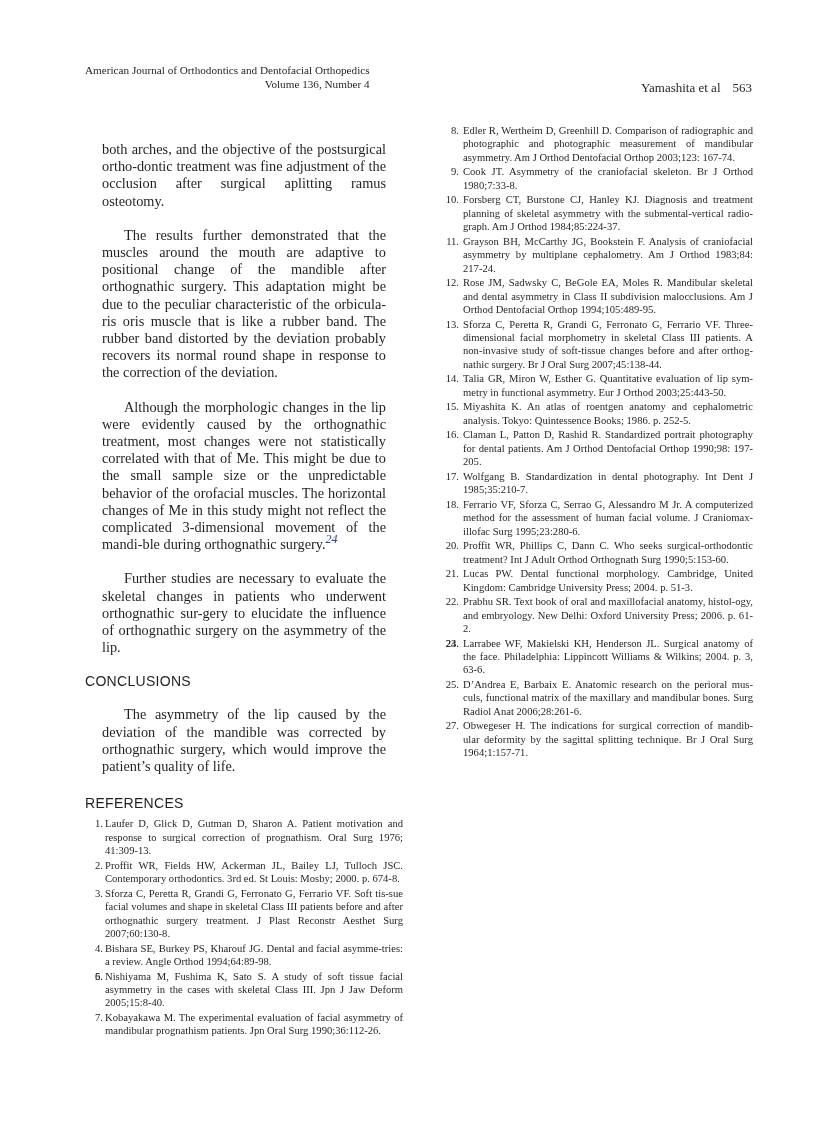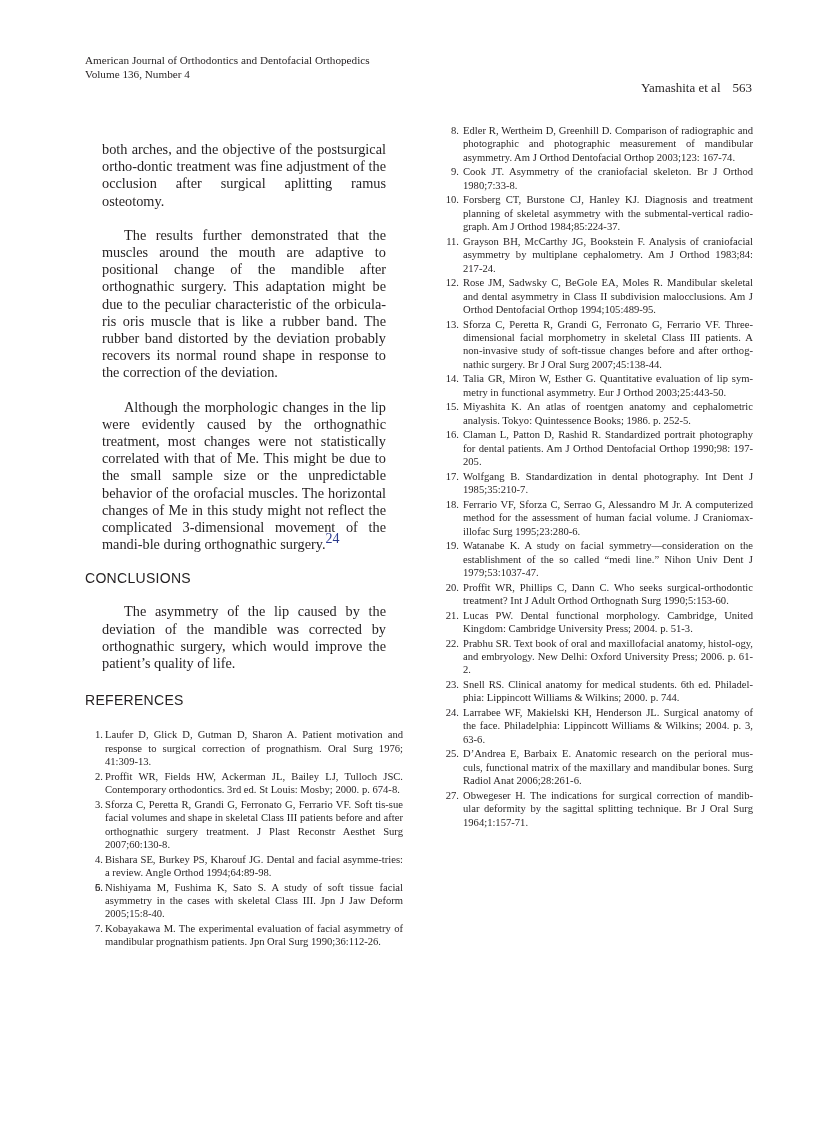--- a/index.html
+++ b/index.html
@@ -1,25 +1,25 @@
 <!DOCTYPE html>
 <html><head>
 <meta charset="utf-8">
 <style>
   html, body { margin: 0; padding: 0; background: #ffffff; }
   body { width: 838px; height: 1122px; position: relative; overflow: hidden; color: #231f20; }
-  .header-left { position: absolute; left: 85px; top: 53px; font-family: "Liberation Serif", serif; font-size: 11.2px; line-height: 14px; }
+  .header-left { position: absolute; left: 85px; top: 63px; font-family: "Liberation Serif", serif; font-size: 11.2px; line-height: 14px; text-align: right; }
   .header-right { position: absolute; right: 86px; top: 80px; font-family: "Liberation Serif", serif; font-size: 13px; }
   .header-right .pg { margin-left: 12px; }
   .col { position: absolute; top: 124px; width: 318px; }
   .col-left { left: 85px; }
   .col-right { left: 439px; width: 314px; }
   .body-p { font-family: "Liberation Serif", serif; font-size: 14.3px; line-height: 17.2px; text-align: justify; margin: 17px; hyphens: manual; }
   .body-p.indent { text-indent: 22px; }
-  .sup { font-size: 14px; vertical-align: super; line-height: 0; color: #2b3a8c; }
+  .sup { font-size: 12px; vertical-align: super; line-height: 0; color: #2b3a8c; font-style: italic; }
   .section-head { font-family: "Liberation Sans", sans-serif; font-size: 14px; letter-spacing: 0.3px; margin: 17px 0 10px 0; color: #231f20; }
   .refs { list-style: none; margin: 0; padding: 0; }
   .ref { position: relative; padding-left: 20px; font-family: "Liberation Serif", serif; font-size: 10.6px; line-height: 13.4px; text-align: justify; margin: 0 0 1.2px 0; }
   .ref .num { position: absolute; left: 4px; top: 0; width: 14px; text-align: right; }
   .col-right .ref { padding-left: 24px; }
   .col-right .ref .num { left: 0; width: 20px; text-align: right; }
   .ref .num::after { content: ""; }
 </style>
 </head>
 <body>
@@ -29,25 +29,26 @@
   <div>Volume 136, Number 4</div>
 </div>
 <div class="header-right">
   <span>Yamashita et al</span><span class="pg">563</span>
 </div>
 
 <div class="col col-left">
   <p class="body-p">both arches, and the objective of the postsurgical ortho-dontic treatment was fine adjustment of the occlusion after surgical aplitting ramus osteotomy.</p>
   <p class="body-p indent">The results further demonstrated that the muscles around the mouth are adaptive to positional change of the mandible after orthognathic surgery. This adaptation might be due to the peculiar characteristic of the orbicula-ris oris muscle that is like a rubber band. The rubber band distorted by the deviation probably recovers its normal round shape in response to the correction of the deviation.</p>
   <p class="body-p indent"><span>Although the morphologic changes in the lip were evidently caused by the orthognathic treatment, most changes were not statistically correlated with that of Me. This might be due to the small sample size or the unpredictable behavior of the orofacial muscles. The horizontal changes of Me in this study might not reflect the complicated 3-dimensional movement of the mandi-ble during orthognathic surgery.</span><span class="sup">24</span></p>
+  <p class="body-p indent">Further studies are necessary to evaluate the skeletal changes in patients who underwent orthognathic sur-gery to elucidate the influence of orthognathic surgery on the asymmetry of the lip.</p>
 
   <div class="section-head">CONCLUSIONS</div>
   <p class="body-p indent">The asymmetry of the lip caused by the deviation of the mandible was corrected by orthognathic surgery, which would improve the patient’s quality of life.</p>
 
-  <div class="section-head" style="margin-top:20px;margin-bottom:20px;">REFERENCES</div>
+  <div class="section-head" style="margin-top:20px;margin-bottom:6px;">REFERENCES</div>
   <ol class="refs">
     <li class="ref"><span class="num">1.</span><span>Laufer D, Glick D, Gutman D, Sharon A. Patient motivation and response to surgical correction of prognathism. Oral Surg 1976; 41:309-13.</span></li>
     <li class="ref"><span class="num">2.</span><span>Proffit WR, Fields HW, Ackerman JL, Bailey LJ, Tulloch JSC. Contemporary orthodontics. 3rd ed. St Louis: Mosby; 2000. p. 674-8.</span></li>
     <li class="ref"><span class="num">3.</span><span>Sforza C, Peretta R, Grandi G, Ferronato G, Ferrario VF. Soft tis-sue facial volumes and shape in skeletal Class III patients before and after orthognathic surgery treatment. J Plast Reconstr Aesthet Surg 2007;60:130-8.</span></li>
     <li class="ref"><span class="num">4.</span><span>Bishara SE, Burkey PS, Kharouf JG. Dental and facial asymme-tries: a review. Angle Orthod 1994;64:89-98.</span></li>
     <li class="ref"><span class="num">5.</span></li>
     <li class="ref"><span class="num">6.</span><span>Nishiyama M, Fushima K, Sato S. A study of soft tissue facial asymmetry in the cases with skeletal Class III. Jpn J Jaw Deform 2005;15:8-40.</span></li>
     <li class="ref"><span class="num">7.</span><span>Kobayakawa M. The experimental evaluation of facial asymmetry of mandibular prognathism patients. Jpn Oral Surg 1990;36:112-26.</span></li>
   </ol>
 </div>
@@ -58,22 +59,21 @@
     <li class="ref"><span class="num">9.</span><span>Cook JT. Asymmetry of the craniofacial skeleton. Br J Orthod 1980;7:33-8.</span></li>
     <li class="ref"><span class="num">10.</span><span>Forsberg CT, Burstone CJ, Hanley KJ. Diagnosis and treatment planning of skeletal asymmetry with the submental-vertical radio-graph. Am J Orthod 1984;85:224-37.</span></li>
     <li class="ref"><span class="num">11.</span><span>Grayson BH, McCarthy JG, Bookstein F. Analysis of craniofacial asymmetry by multiplane cephalometry. Am J Orthod 1983;84: 217-24.</span></li>
     <li class="ref"><span class="num">12.</span><span>Rose JM, Sadwsky C, BeGole EA, Moles R. Mandibular skeletal and dental asymmetry in Class II subdivision malocclusions. Am J Orthod Dentofacial Orthop 1994;105:489-95.</span></li>
     <li class="ref"><span class="num">13.</span><span>Sforza C, Peretta R, Grandi G, Ferronato G, Ferrario VF. Three-dimensional facial morphometry in skeletal Class III patients. A non-invasive study of soft-tissue changes before and after orthog-nathic surgery. Br J Oral Surg 2007;45:138-44.</span></li>
     <li class="ref"><span class="num">14.</span><span>Talia GR, Miron W, Esther G. Quantitative evaluation of lip sym-metry in functional asymmetry. Eur J Orthod 2003;25:443-50.</span></li>
     <li class="ref"><span class="num">15.</span><span>Miyashita K. An atlas of roentgen anatomy and cephalometric analysis. Tokyo: Quintessence Books; 1986. p. 252-5.</span></li>
     <li class="ref"><span class="num">16.</span><span>Claman L, Patton D, Rashid R. Standardized portrait photography for dental patients. Am J Orthod Dentofacial Orthop 1990;98: 197-205.</span></li>
     <li class="ref"><span class="num">17.</span><span>Wolfgang B. Standardization in dental photography. Int Dent J 1985;35:210-7.</span></li>
     <li class="ref"><span class="num">18.</span><span>Ferrario VF, Sforza C, Serrao G, Alessandro M Jr. A computerized method for the assessment of human facial volume. J Craniomax-illofac Surg 1995;23:280-6.</span></li>
-    <li class="ref"><span class="num">19.</span><span>Watanabe K. A study on facial symmetry—consideration on the establishment of the so called “medi line.” Nihon Univ Dent J 1979;53:1037-47.</span></li>
     <li class="ref"><span class="num">20.</span><span>Proffit WR, Phillips C, Dann C. Who seeks surgical-orthodontic treatment? Int J Adult Orthod Orthognath Surg 1990;5:153-60.</span></li>
     <li class="ref"><span class="num">21.</span><span>Lucas PW. Dental functional morphology. Cambridge, United Kingdom: Cambridge University Press; 2004. p. 51-3.</span></li>
     <li class="ref"><span class="num">22.</span><span>Prabhu SR. Text book of oral and maxillofacial anatomy, histol-ogy, and embryology. New Delhi: Oxford University Press; 2006. p. 61-2.</span></li>
-    <li class="ref"><span class="num">23.</span><span>Snell RS. Clinical anatomy for medical students. 6th ed. Philadel-phia: Lippincott Williams &amp; Wilkins; 2000. p. 744.</span></li>
+    <li class="ref"><span class="num">23.</span></li>
     <li class="ref"><span class="num">24.</span><span>Larrabee WF, Makielski KH, Henderson JL. Surgical anatomy of the face. Philadelphia: Lippincott Williams &amp; Wilkins; 2004. p. 3, 63-6.</span></li>
     <li class="ref"><span class="num">25.</span><span>D’Andrea E, Barbaix E. Anatomic research on the perioral mus-culs, functional matrix of the maxillary and mandibular bones. Surg Radiol Anat 2006;28:261-6.</span></li>
     <li class="ref"><span class="num">27.</span><span>Obwegeser H. The indications for surgical correction of mandib-ular deformity by the sagittal splitting technique. Br J Oral Surg 1964;1:157-71.</span></li>
   </ol>
 </div>
 
 </body></html>

